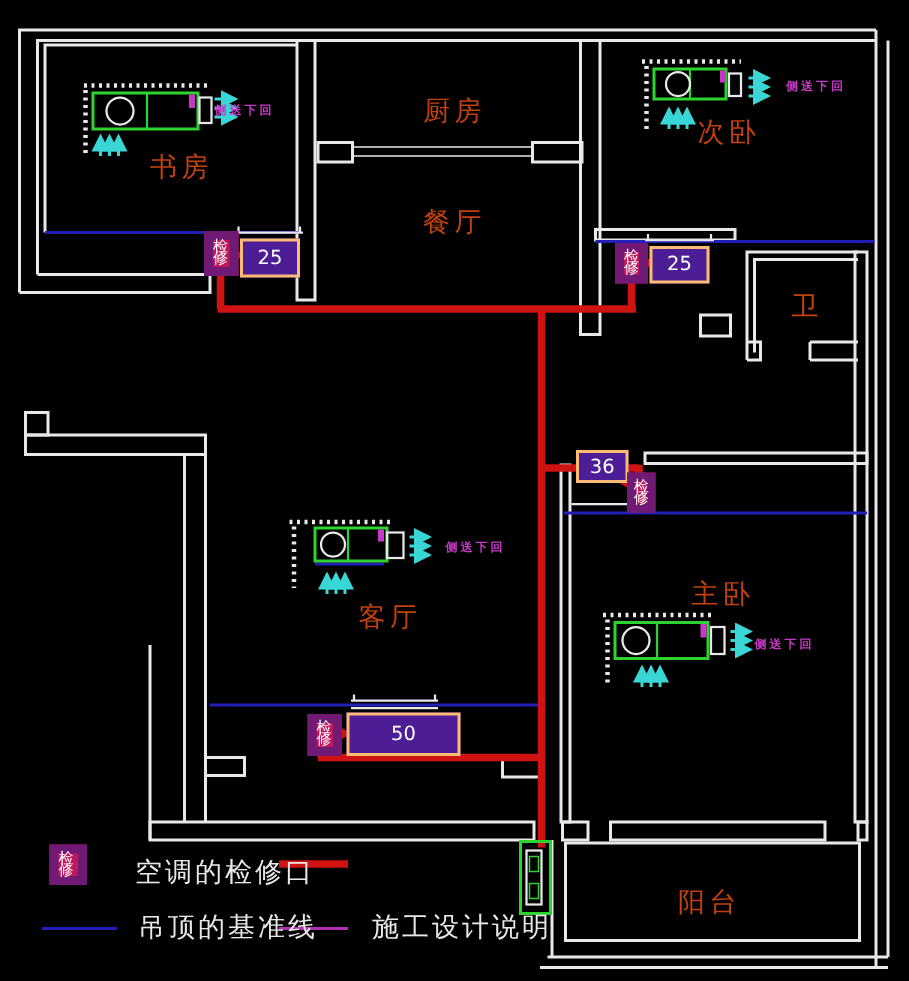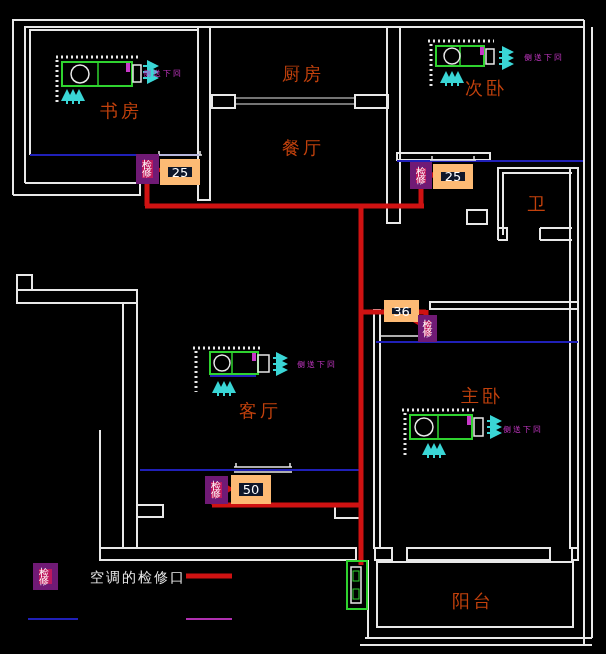--- a/index.html
+++ b/index.html
@@ -2,26 +2,26 @@
 <html><head>
 <meta charset="utf-8">
 <style>
   html,body{margin:0;padding:0;background:#000;}
   #stage{position:relative;width:606px;height:654px;background:#000;overflow:hidden;
          font-family:"DejaVu Sans",sans-serif;}
   #plan-svg{position:absolute;left:0;top:0;}
   .lbl{position:absolute;color:#c2410c;font-size:18px;letter-spacing:3px;white-space:nowrap;
        transform:translateX(-50%);}
   .cap{position:absolute;color:#ffffff;font-size:13px;display:flex;align-items:center;
-       justify-content:center;border:8px solid #fdba74;background:#0f172a;box-sizing:border-box;}
+       justify-content:center;border:2px solid #fdba74;background:#4c1d95;box-sizing:border-box;}
   .acc{position:absolute;color:#ffffff;font-size:10px;line-height:8px;display:flex;align-items:center;
        justify-content:center;border:6px solid #701a75;background:#be185d;box-sizing:border-box;
        letter-spacing:0;}
-  .note{position:absolute;color:#c838c8;font-size:8px;letter-spacing:2px;white-space:nowrap;}
-  .leg-t{position:absolute;color:#e8e8e8;font-size:14px;letter-spacing:2px;white-space:nowrap;}
+  .note{position:absolute;color:#c838c8;font-size:8px;letter-spacing:2px;white-space:nowrap;font-weight:bold;}
+  .leg-t{position:absolute;color:#e8e8e8;font-size:18px;letter-spacing:2px;white-space:nowrap;}
 </style>
 </head>
 <body>
 
 <div id="stage">
 
   <svg id="plan-svg" width="606" height="654" viewBox="0 0 606 654">
     <defs>
       <marker id="ar-c" markerWidth="7" markerHeight="7" refX="5" refY="3" orient="auto">
         <path d="M0,0 L6,3 L0,6 Z" fill="#3ad6d6"></path>
@@ -211,28 +211,30 @@
   <div class="lbl" style="left:303px;top:136px">餐厅</div>
   <div class="lbl" style="left:486px;top:76px">次卧</div>
   <div class="lbl" style="left:538px;top:192px">卫</div>
   <div class="lbl" style="left:260px;top:399px">客厅</div>
   <div class="lbl" style="left:482px;top:384px">主卧</div>
   <div class="lbl" style="left:473px;top:589px">阳台</div>
 
   <div class="cap" style="left:160px;top:159px;width:40px;height:26px">25</div>
   <div class="cap" style="left:433px;top:164px;width:40px;height:25px">25</div>
   <div class="cap" style="left:384px;top:300px;width:35px;height:22px">36</div>
-  <div class="cap" style="left:231px;top:475px;width:40px;height:29px">50</div>
+  <div class="cap" style="left:231px;top:475px;width:76px;height:29px">50</div>
 
   <div class="acc" style="left:136px;top:154px;width:23px;height:30px">检修</div>
   <div class="acc" style="left:410px;top:162px;width:22px;height:27px">检修</div>
   <div class="acc" style="left:418px;top:315px;width:19px;height:27px">检修</div>
   <div class="acc" style="left:205px;top:476px;width:23px;height:28px">检修</div>
 
   <div class="note" style="left:143px;top:68px">侧送下回</div>
   <div class="note" style="left:524px;top:52px">侧送下回</div>
   <div class="note" style="left:503px;top:424px">侧送下回</div>
   <div class="note" style="left:297px;top:359px">侧送下回</div>
 
   <div class="acc" style="left:33px;top:563px;width:25px;height:27px">检修</div>
   <div class="leg-t" style="left:90px;top:569px">空调的检修口</div>
+  <div class="leg-t" style="left:92px;top:606px">吊顶的基准线</div>
+  <div class="leg-t" style="left:248px;top:606px">施工设计说明</div>
 
 </div>
 
 </body></html>

